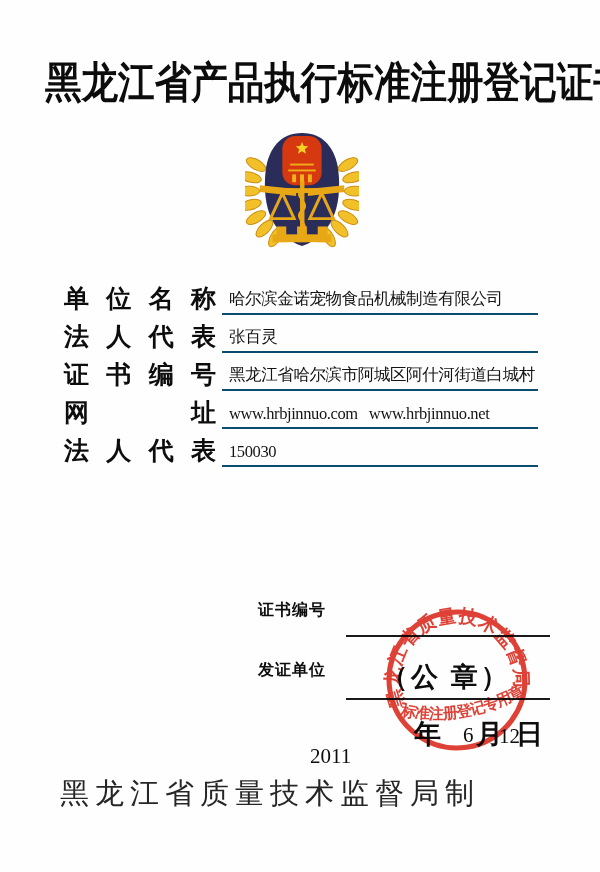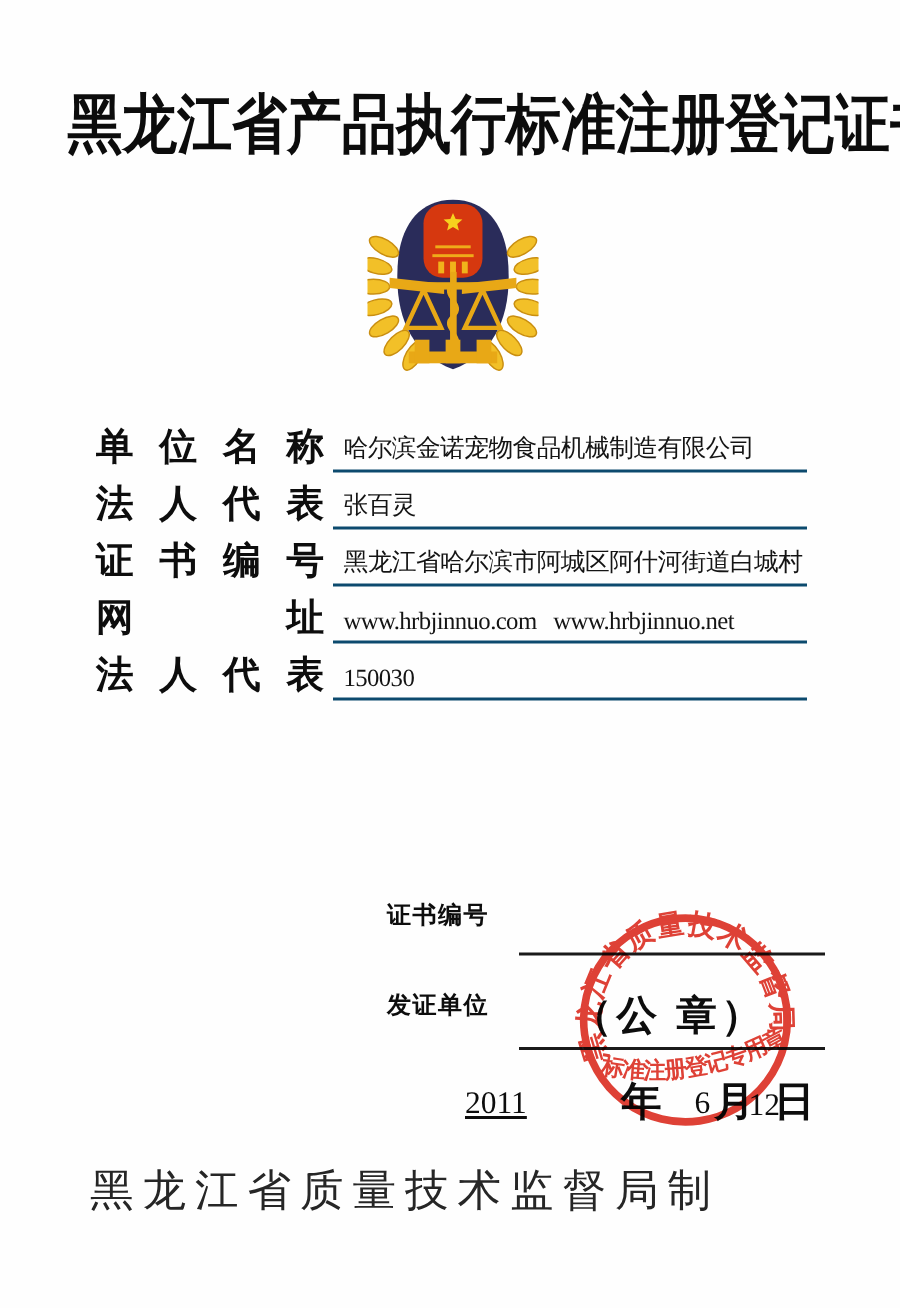--- a/index.html
+++ b/index.html
@@ -56,21 +56,21 @@
     font-size:27px;font-weight:bold;letter-spacing:3px;
     color:#0d0d0d;white-space:nowrap;
   }
   .blank-line{position:absolute;height:2px;background:#1a1a1a;width:204px;left:346px;}
   .cert-no-line{top:635px;}
   .issuer-line{top:698px;}
   
   .date-part{position:absolute;white-space:nowrap;color:#0d0d0d;}
   .date-num{font-size:21px;}
   .date-cjk{font-size:27px;font-weight:bold;}
-  .d-year{left:310px;top:723px;text-decoration:underline;}
+  .d-year{left:310px;top:744px;}
   .d-year-l{left:414px;top:716px;}
   .d-month{left:463px;top:723px;}
   .d-month-l{left:476px;top:716px;}
   .d-day{left:499px;top:724px;}
   .d-day-l{left:516px;top:716px;}
   
   .seal{
     position:absolute;left:382px;top:605px;width:150px;height:150px;
     mix-blend-mode:multiply;opacity:0.93;
   }

